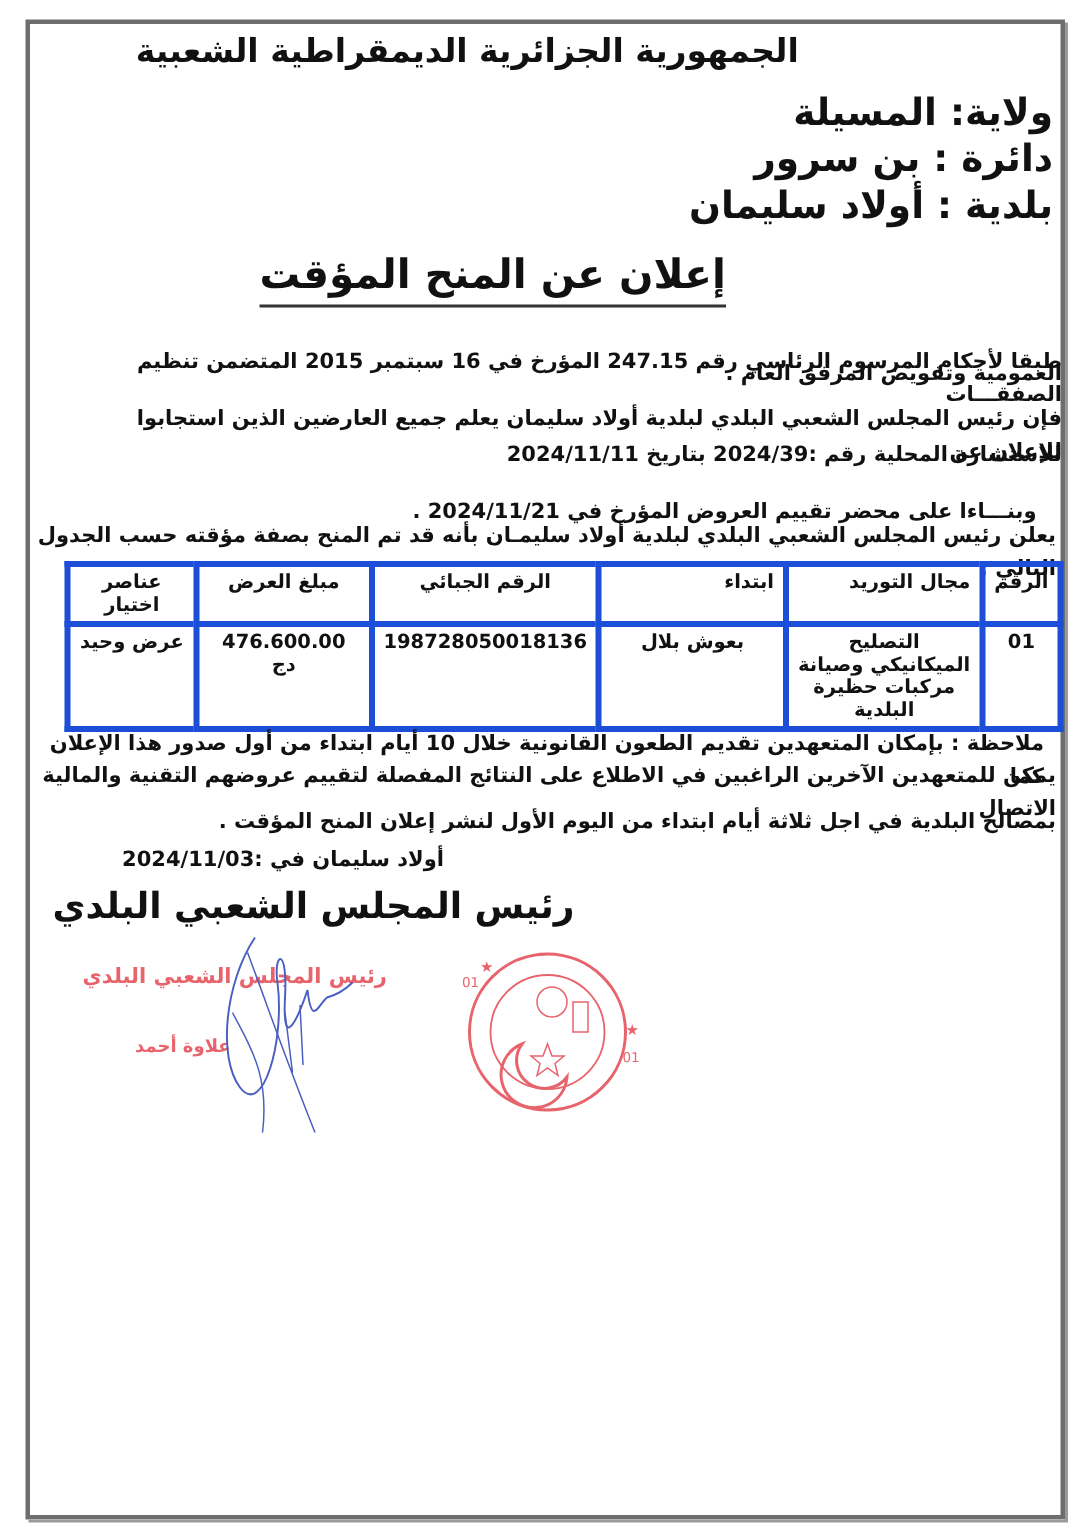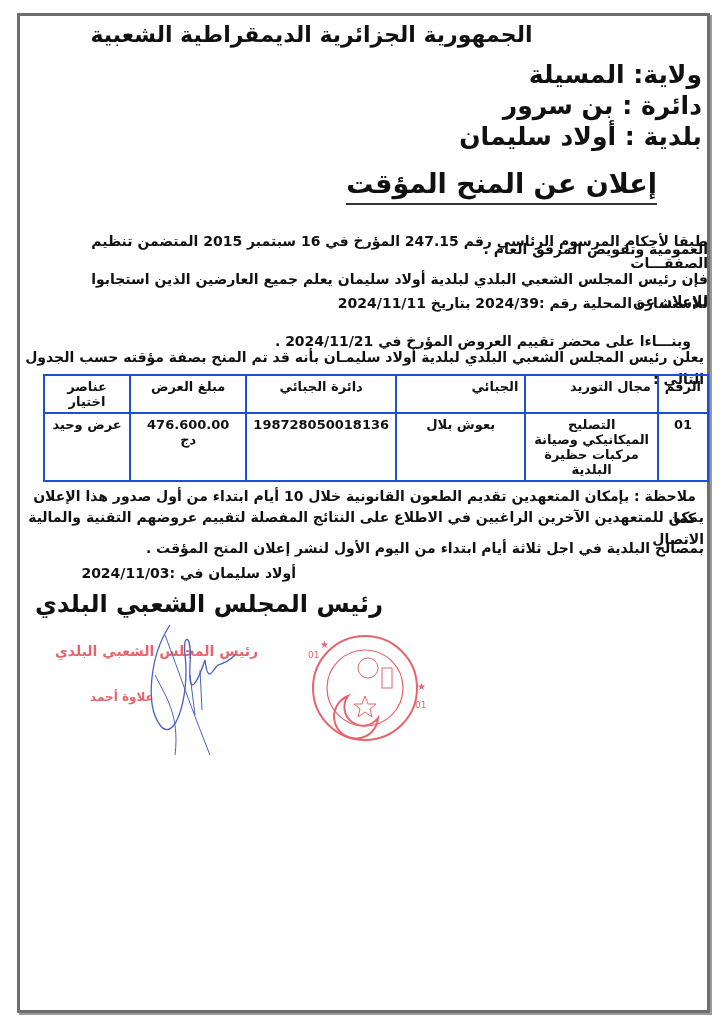--- a/index.html
+++ b/index.html
@@ -4,26 +4,26 @@
 <style>
   html, body { margin: 0; padding: 0; background: #ffffff; }
   body { width: 726px; height: 1024px; position: relative; overflow: hidden;
          font-family: "DejaVu Sans", sans-serif; color: #111; }
   .frame { position: absolute; left: 17px; top: 13px; width: 693px; height: 1000px;
            border: 3px solid #6e6e6e; box-shadow: 2px 2px 0 #9a9a9a; box-sizing: border-box; }
   .rtl { direction: rtl; text-align: right; unicode-bidi: embed; }
   .abs { position: absolute; }
   .republic { left: 0; width: 623px; top: 22px; text-align: center; font-weight: bold; font-size: 22px; }
   .admin { right: 24px; font-weight: bold; font-size: 25px; }
-  .title { left: 0; width: 657px; top: 168px; text-align: right; }
+  .title { left: 0; width: 657px; top: 168px; text-align: center; }
   .title span { font-weight: bold; font-size: 27px; border-bottom: 2px solid #333; padding-bottom: 4px; }
   .para { right: 18px; width: 650px; font-size: 14px; line-height: 22px; font-weight: bold; }
   table.results { position: absolute; left: 43px; top: 374px; width: 666px;
                   border-collapse: collapse; direction: rtl; font-size: 13px; font-weight: bold; }
-  table.results th, table.results td { border: 2px solid #1d4ed8; padding: 3px 6px; vertical-align: top; }
+  table.results th, table.results td { border: 4px solid #1d4ed8; padding: 3px 6px; vertical-align: top; }
   table.results th { height: 16px; font-weight: bold; }
   table.results td { height: 59px; text-align: center; }
   .c-num { width: 24px; text-align: center; }
   .c-field { width: 128px; text-align: right; }
   .c-bidder { width: 128px; text-align: right; }
   .c-tax { width: 124px; text-align: center; }
   .c-amount { width: 106px; text-align: center; }
   .c-criteria { width: 78px; text-align: center; }
   .sig-title { left: 35px; top: 590px; font-weight: bold; font-size: 24px; }
   .sig-stamp-title { left: 55px; top: 643px; color: #e8646c; font-size: 14px; font-weight: bold; }
@@ -50,22 +50,22 @@
 <div class="abs para rtl" style="top:268px;">فإن رئيس المجلس الشعبي البلدي لبلدية أولاد سليمان يعلم جميع العارضين الذين استجابوا للإعلان عن</div>
 <div class="abs para rtl" style="top:292px;">للاستشارة المحلية رقم :2024/39 بتاريخ 2024/11/11</div>
 <div class="abs para rtl" style="top:330px; right:35px;">وبنـــاءا على محضر تقييم العروض المؤرخ في 2024/11/21 .</div>
 <div class="abs para rtl" style="top:346px; right:22px; width:680px;">يعلن رئيس المجلس الشعبي البلدي لبلدية أولاد سليمـان بأنه قد تم المنح بصفة مؤقته حسب الجدول التالي :</div>
 
 <table class="results">
   <thead>
     <tr>
       <th class="c-num">الرقم</th>
       <th class="c-field">مجال التوريد</th>
-      <th class="c-bidder">الجبائي</th>
-      <th class="c-tax">دائرة الجبائي</th>
+      <th class="c-bidder">ابتداء</th>
+      <th class="c-tax">الرقم الجبائي</th>
       <th class="c-amount">مبلغ العرض</th>
       <th class="c-criteria">عناصر اختيار</th>
     </tr>
   </thead>
   <tbody>
     <tr>
       <td class="c-num">01</td>
       <td class="c-field">التصليح الميكانيكي وصيانة مركبات حظيرة البلدية</td>
       <td class="c-bidder">بعوش بلال</td>
       <td class="c-tax">198728050018136</td>

